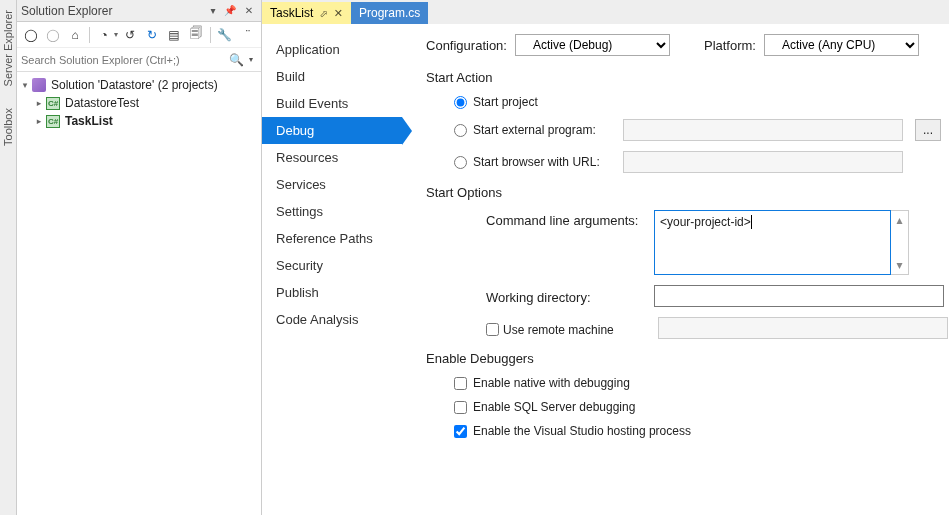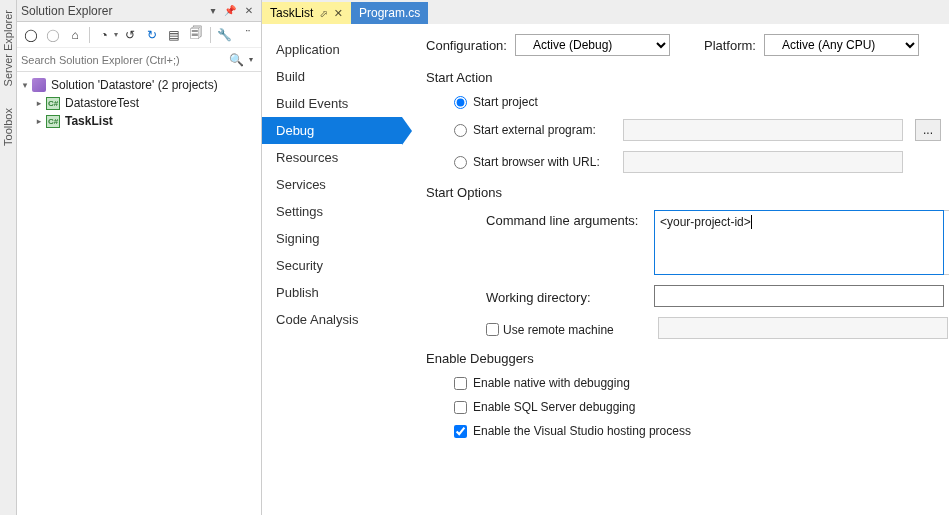--- a/index.html
+++ b/index.html
@@ -63,21 +63,21 @@
 
 .group-title { font-size: 13px; margin: 8px 0 10px 0; }
 .group-body { margin-left: 28px; margin-bottom: 12px; }
 .radio-row, .check-row { display: flex; align-items: center; gap: 6px; margin-bottom: 10px; font-size: 13px; }
 .radio-row input, .check-row input { width: 13px; height: 13px; }
 .radio-row .field { border: 1px solid #ccc; background: #f6f6f6; height: 22px; flex: 1; max-width: 280px; margin-left: 4px; }
 .radio-row .browse { width: 26px; height: 22px; border: 1px solid #bbb; background: #efefef; margin-left: 6px; display:flex; align-items:center; justify-content:center; cursor:pointer; }
 
 .opt-row { display: flex; align-items: flex-start; margin-bottom: 10px; gap: 8px; }
 .opt-row > label { width: 160px; font-size: 13px; padding-top: 3px; margin-left: 32px; }
-.textarea { border: 1px solid #0e7adf; width: 290px; height: 65px; padding: 3px 5px; font-size: 13px; resize: none; outline: none; font-family: inherit; }
+.textarea { border: 1px solid #0e7adf; width: 237px; height: 65px; padding: 3px 5px; font-size: 13px; resize: none; outline: none; font-family: inherit; }
 .scroll-stub { width: 18px; border: 1px solid #ccc; border-left:none; height: 65px; display:flex; flex-direction:column; justify-content:space-between; align-items:center; color:#888; font-size:9px; padding:2px 0;}
 .textfield { border: 1px solid #777; height: 22px; width: 290px; padding: 0 4px; }
 .textfield.dis { background: #f6f6f6; border-color:#ccc; }
 .browse2 { width: 26px; height: 22px; border: 1px solid #bbb; background: #efefef; margin-left: 6px; display:flex; align-items:center; justify-content:center; cursor:pointer; }
 
 .caret-blink { border-right: 1px solid #000; animation: blink 1s step-end infinite; padding-right:0; }
 @keyframes blink { 50% { border-color: transparent; } }
 </style>
 </head>
 <body>
@@ -153,21 +153,21 @@
 
   <div class="content">
     <div class="settings-nav">
       <div class="nav-item">Application</div>
       <div class="nav-item">Build</div>
       <div class="nav-item">Build Events</div>
       <div class="nav-item active">Debug</div>
       <div class="nav-item">Resources</div>
       <div class="nav-item">Services</div>
       <div class="nav-item">Settings</div>
-      <div class="nav-item">Signing</div>
+      <div class="nav-item">Reference Paths</div>
       <div class="nav-item">Security</div>
       <div class="nav-item">Publish</div>
       <div class="nav-item">Code Analysis</div>
     </div>
 
     <div class="settings-body">
       <div class="top-row">
         <label>Configuration:</label>
         <select class="combo cfg">
           <option>Active (Debug)</option>

